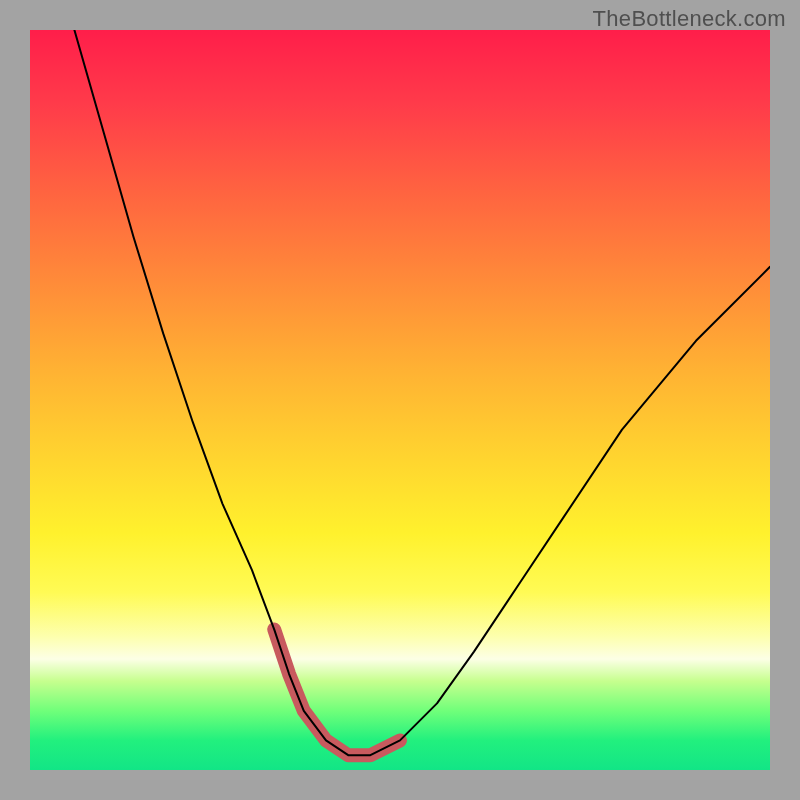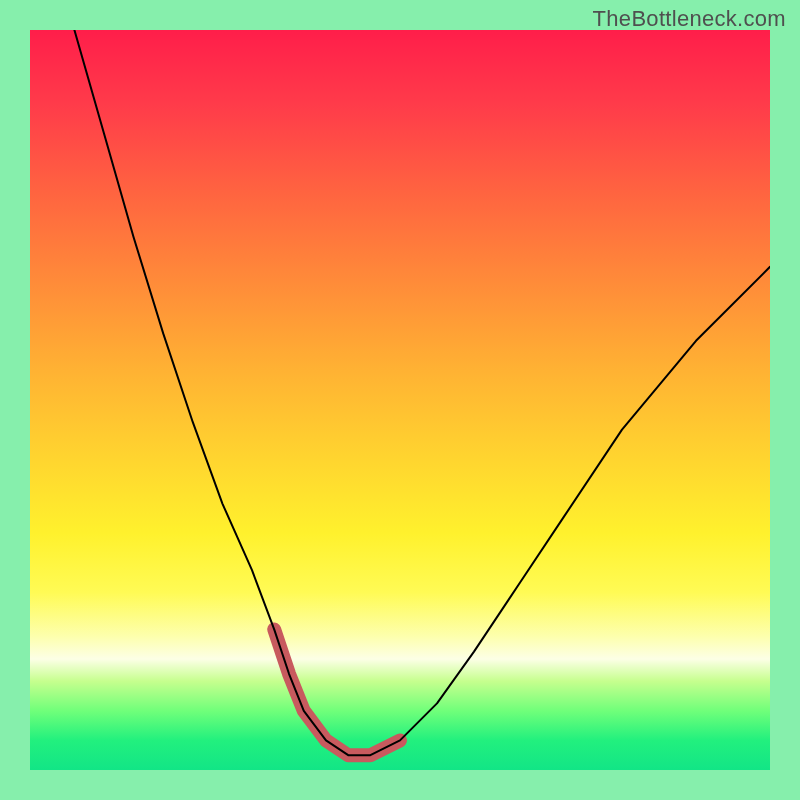--- a/index.html
+++ b/index.html
@@ -8,21 +8,21 @@
     width: 800px;
     height: 800px;
     background: #000;
     overflow: hidden;
     font-family: Arial, Helvetica, sans-serif;
   }
   .frame {
     position: relative;
     width: 800px;
     height: 800px;
-    background: #86efac;
+    background: #a3a3a3;
   }
   .watermark {
     position: absolute;
     top: 6px;
     right: 14px;
     color: #4f4f4f;
     font-size: 22px;
     font-weight: 500;
     letter-spacing: 0.3px;
     z-index: 20;

